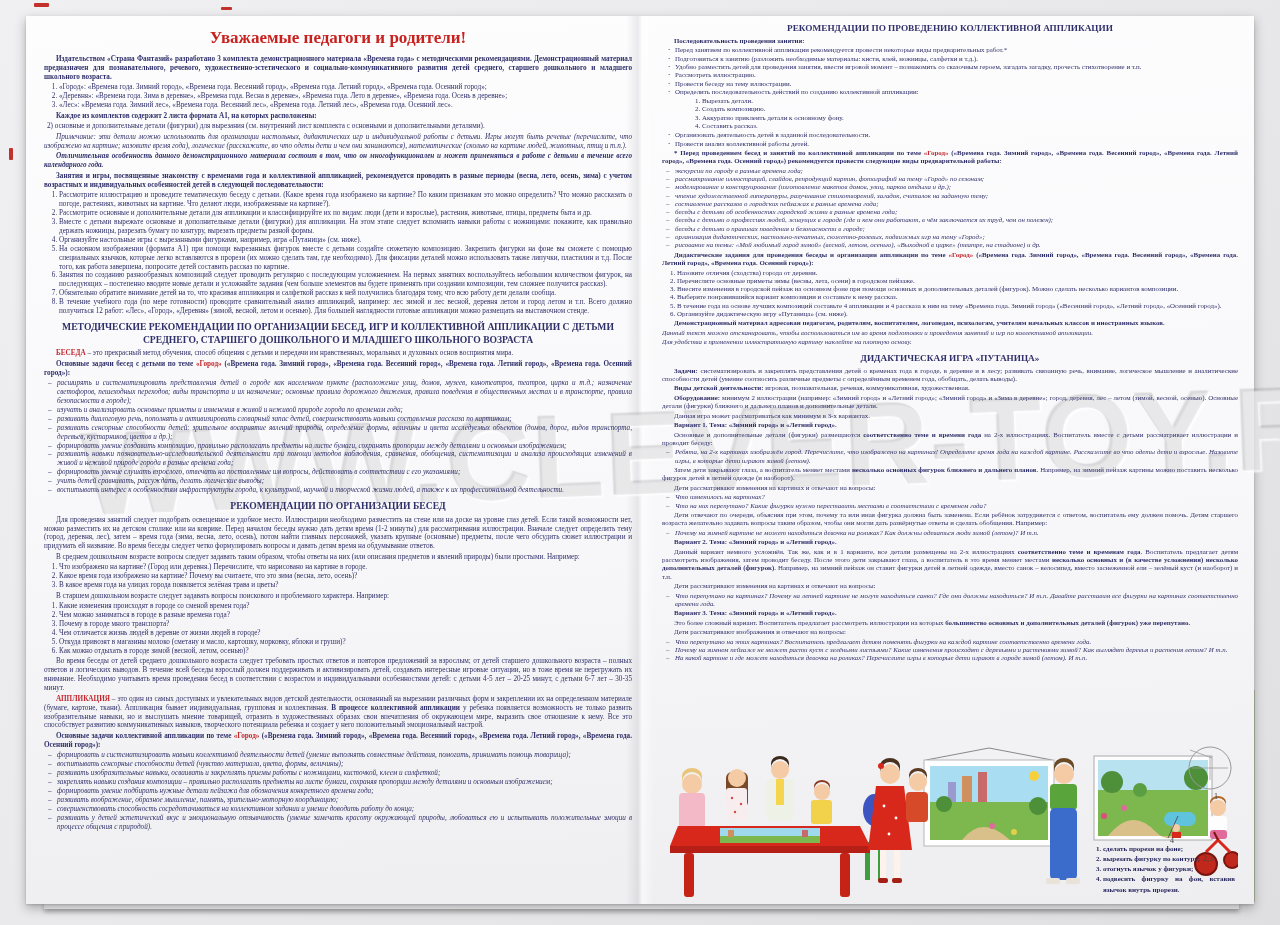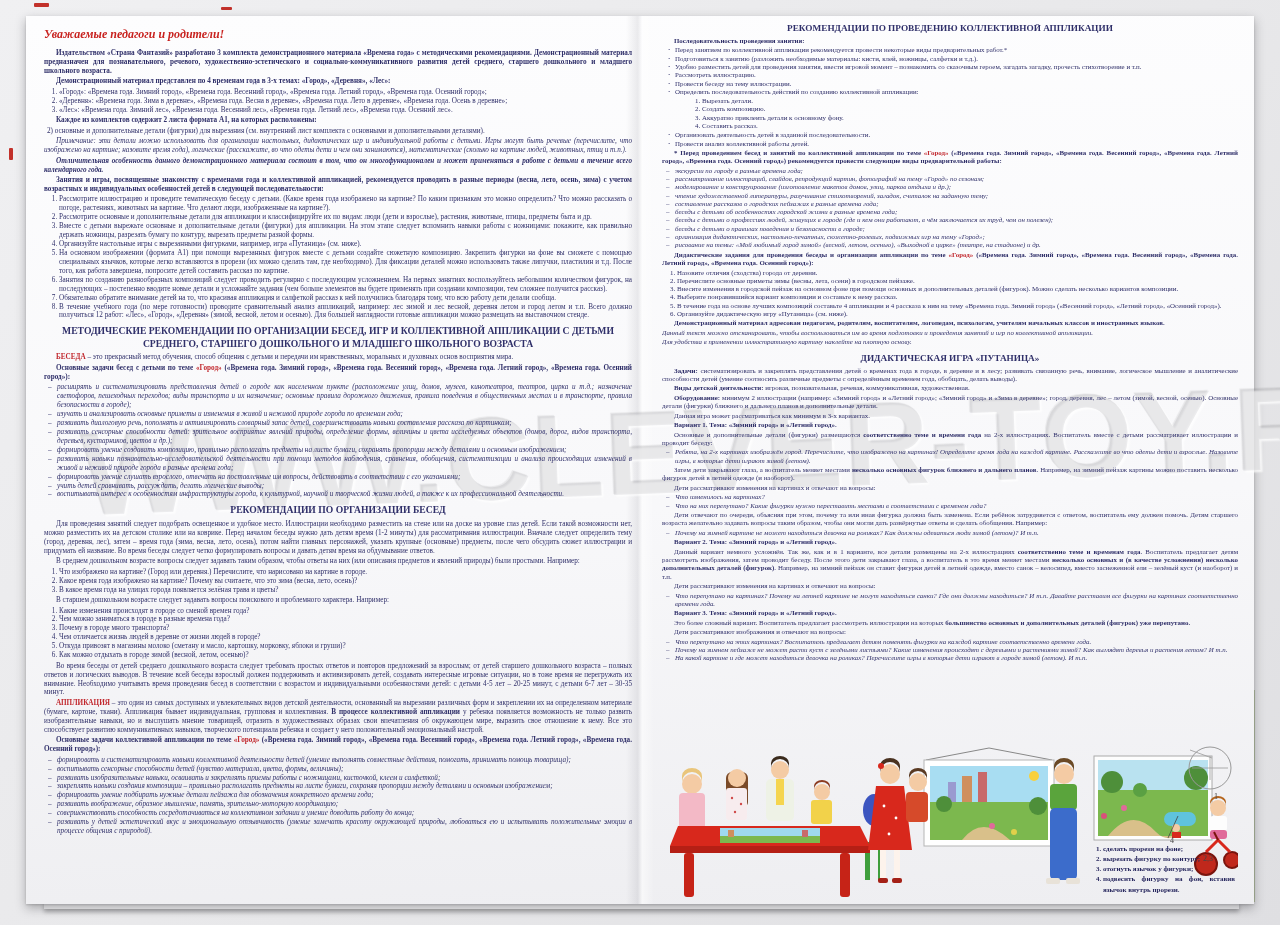--- a/index.html
+++ b/index.html
@@ -25,21 +25,21 @@
   .page-right{left:636px;width:576px;font-size:6.9px;line-height:1.2;padding-top:1px;}
   .blocks{overflow:hidden;}
   .page-left .blocks{max-height:866px;}
   .page-right .blocks{max-height:716px;}
   .page p{margin:1.6px 0;text-indent:12px;text-align:justify;}
   .page-right p{margin:1.2px 0;}
   p.pb{font-weight:bold;}
   p.pi{font-style:italic;}
   p.pbi{font-weight:bold;font-style:italic;}
   p.pi0{font-style:italic;text-indent:0;}
-  .title{color:#c8221f;font-weight:bold;font-size:12px;text-align:left;margin:2px 0 7px;font-style:italic;}
+  .title{color:#c8221f;font-weight:bold;font-size:17px;text-align:center;margin:2px 0 7px;}
   .h2{font-weight:bold;font-size:1.34em;text-align:center;margin:5px 14px 3px;line-height:1.3;}
   ol{margin:1px 0;padding-left:15px;}
   ol li,ul li{text-align:justify;}
   ol.olin{margin:0 0 1px 26px;padding-left:14px;}
   ul{margin:1px 0;padding-left:13px;list-style:none;}
   ul.uldash li{font-style:italic;position:relative;}
   ul.uldash li::before{content:"–";position:absolute;left:-9px;}
   ul.uldot li{position:relative;}
   ul.uldot li::before{content:"·";position:absolute;left:-7px;font-weight:bold;}
   ul.ulplain{padding-left:3px;}
@@ -62,21 +62,20 @@
   <div class="green-edge"></div>
 
   <div class="spread">
     <div class="crease"></div>
     <div class="watermark">WWW.CLEVER-TOY.RU</div>
 
     <div class="page page-left">
       <div class="blocks" id="left-blocks">
           <div class="title">Уважаемые педагоги и родители!</div>
           <p class="pb">Издательством «Страна Фантазий» разработано 3 комплекта демонстрационного материала «Времена года» с методическими рекомендациями. Демонстрационный материал предназначен для познавательного, речевого, художественно-эстетического и социально-коммуникативного развития детей среднего, старшего дошкольного и младшего школьного возраста.</p>
-          <p class="pb">Демонстрационный материал представлен по 4 временам года в 3-х темах: «Город», «Деревня», «Лес»:</p>
           <ol class="ol">
             <li>«Город»: «Времена года. Зимний город», «Времена года. Весенний город», «Времена года. Летний город», «Времена года. Осенний город»;</li>
             <li>«Деревня»: «Времена года. Зима в деревне», «Времена года. Весна в деревне», «Времена года. Лето в деревне», «Времена года. Осень в деревне»;</li>
             <li>«Лес»: «Времена года. Зимний лес», «Времена года. Весенний лес», «Времена года. Летний лес», «Времена года. Осенний лес».</li>
           </ol>
           <p class="pb">Каждое из комплектов содержит 2 листа формата А1, на которых расположены:</p>
           <ul class="ulplain">
             <li>2) основные и дополнительные детали (фигурки) для вырезания (см. внутренний лист комплекта с основными и дополнительными деталями).</li>
           </ul>
           <p class="pi">Примечание: эти детали можно использовать для организации настольных, дидактических игр и индивидуальной работы с детьми. Игры могут быть речевые (перечислите, что изображено на картине; назовите время года), логические (расскажите, во что одеты дети и чем они занимаются), математические (сколько на картине людей, животных, птиц и т.п.).</p>

